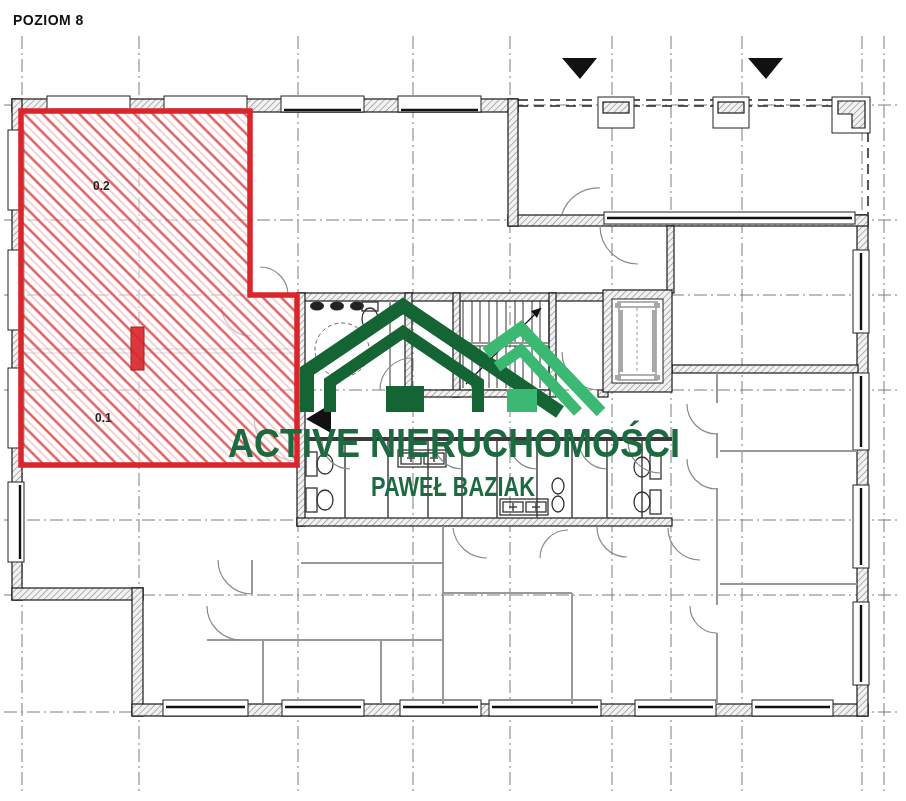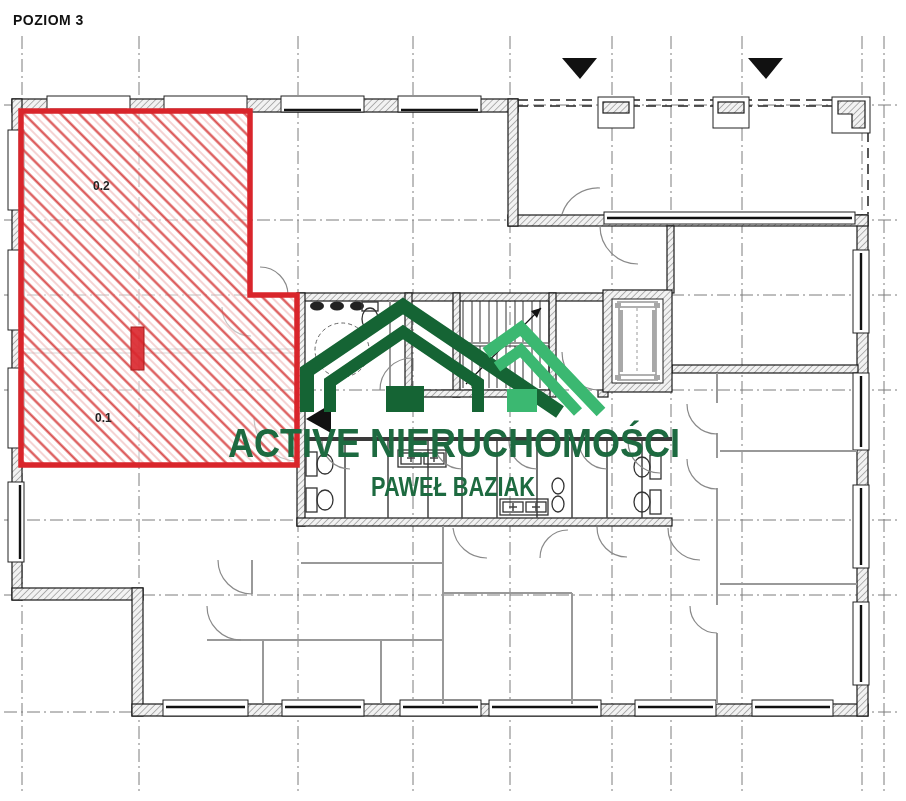--- a/index.html
+++ b/index.html
@@ -192,14 +192,14 @@
         <path class="wm-stroke" stroke="#156434" stroke-width="14" d="M307 412 L307 371 L403 306 L560 412"></path>
         <path class="wm-stroke" stroke="#156434" stroke-width="12" d="M330 412 L330 382 L403 332 L478 383 L478 412"></path>
         <rect fill="#156434" x="386" y="386" width="38" height="26"></rect>
         <path class="wm-stroke" stroke="#3bb871" stroke-width="12" d="M486 353 L521 328 L601 412"></path>
         <path class="wm-stroke" stroke="#3bb871" stroke-width="11" d="M497 367 L521 350 L578 412"></path>
         <rect fill="#3bb871" x="507" y="389" width="30" height="23"></rect>
         <text class="wm-title" x="228" y="457" textLength="452" lengthAdjust="spacingAndGlyphs">ACTIVE NIERUCHOMOŚCI</text>
         <text class="wm-sub" x="371" y="496" textLength="164" lengthAdjust="spacingAndGlyphs">PAWEŁ BAZIAK</text>
       </g>
     </svg>
-  <div id="floor-label">POZIOM 3</div>
+  <div id="floor-label">POZIOM 8</div>
 </div>
 
 </body></html>

